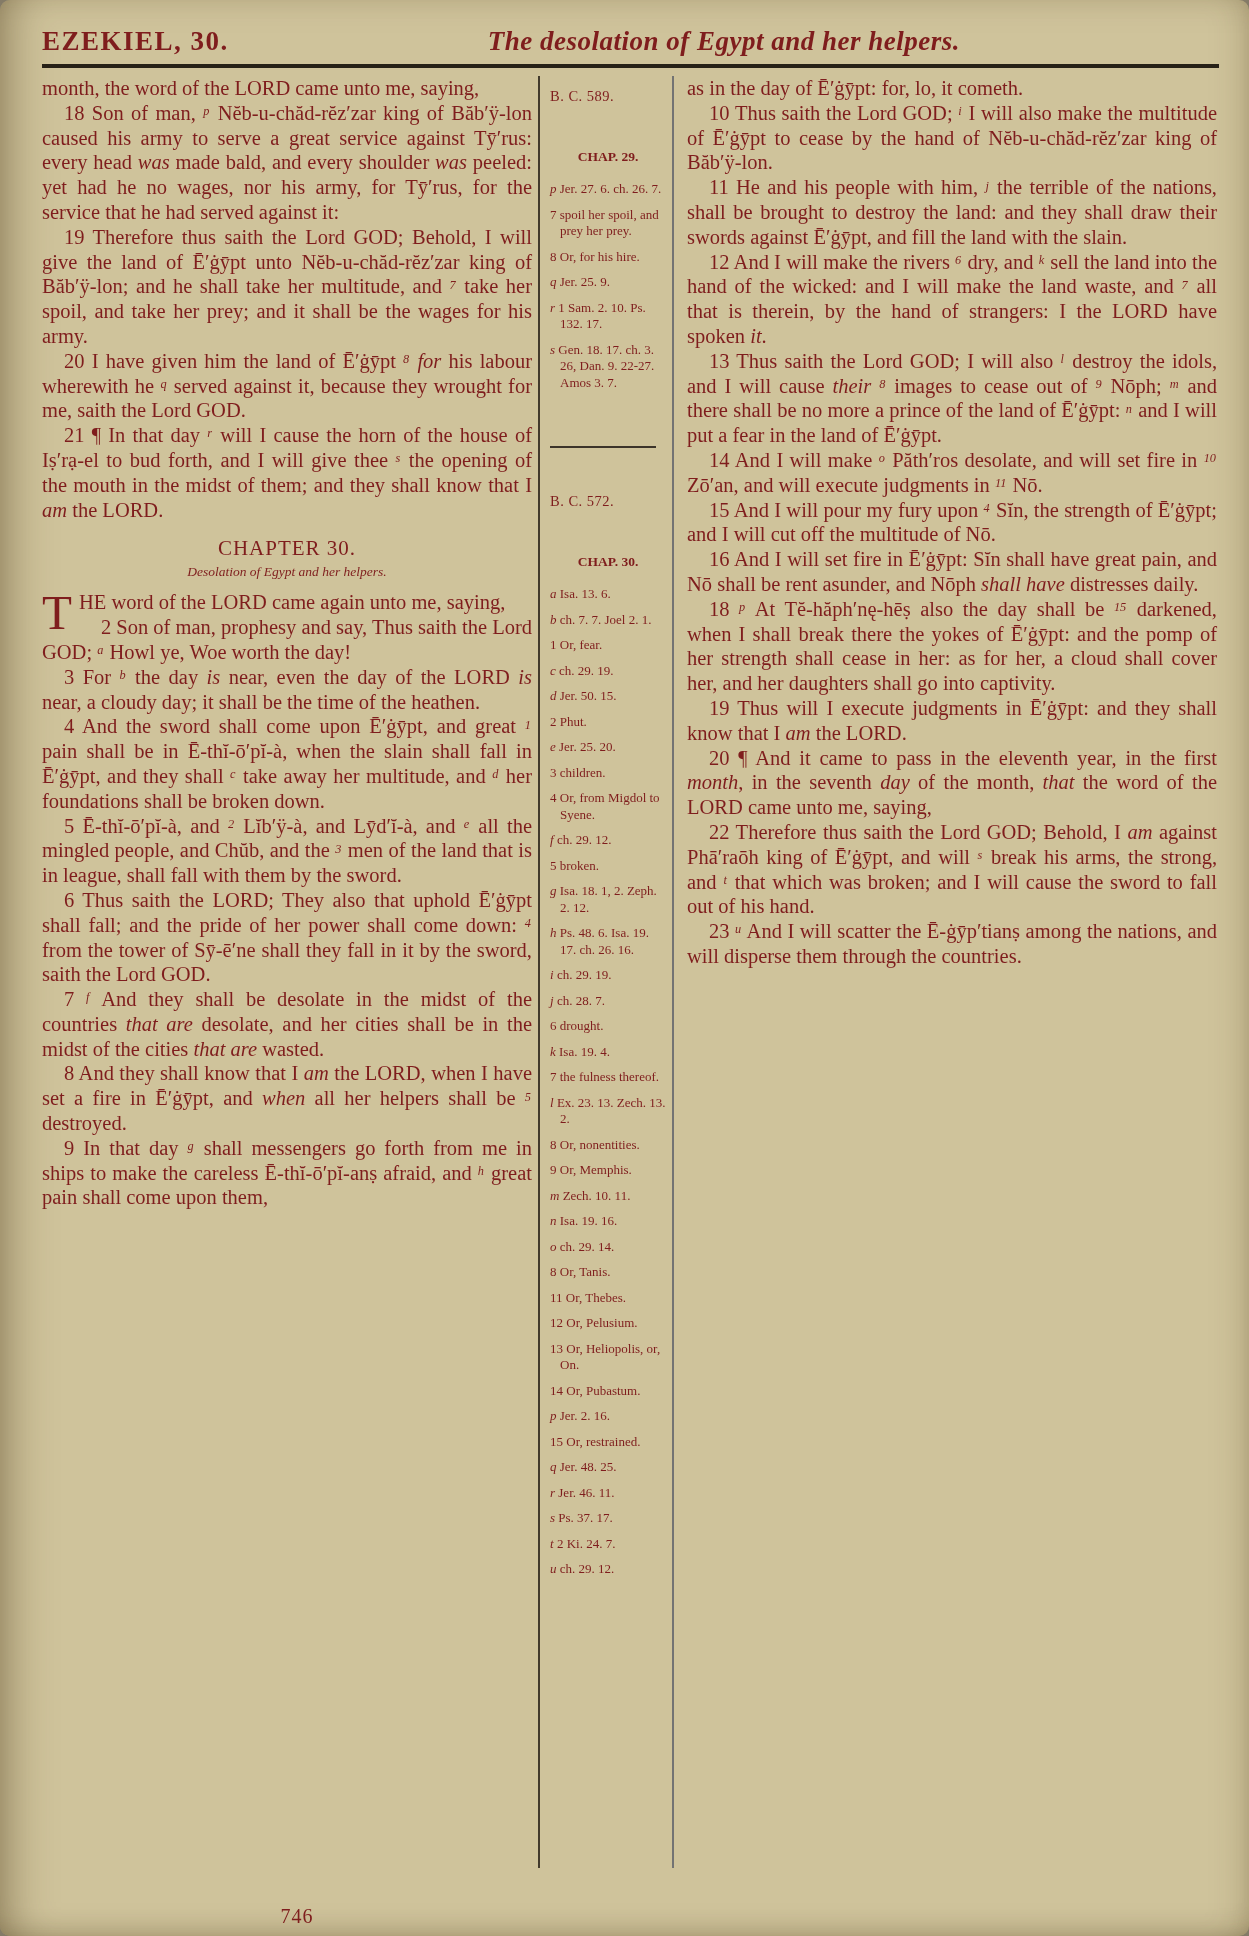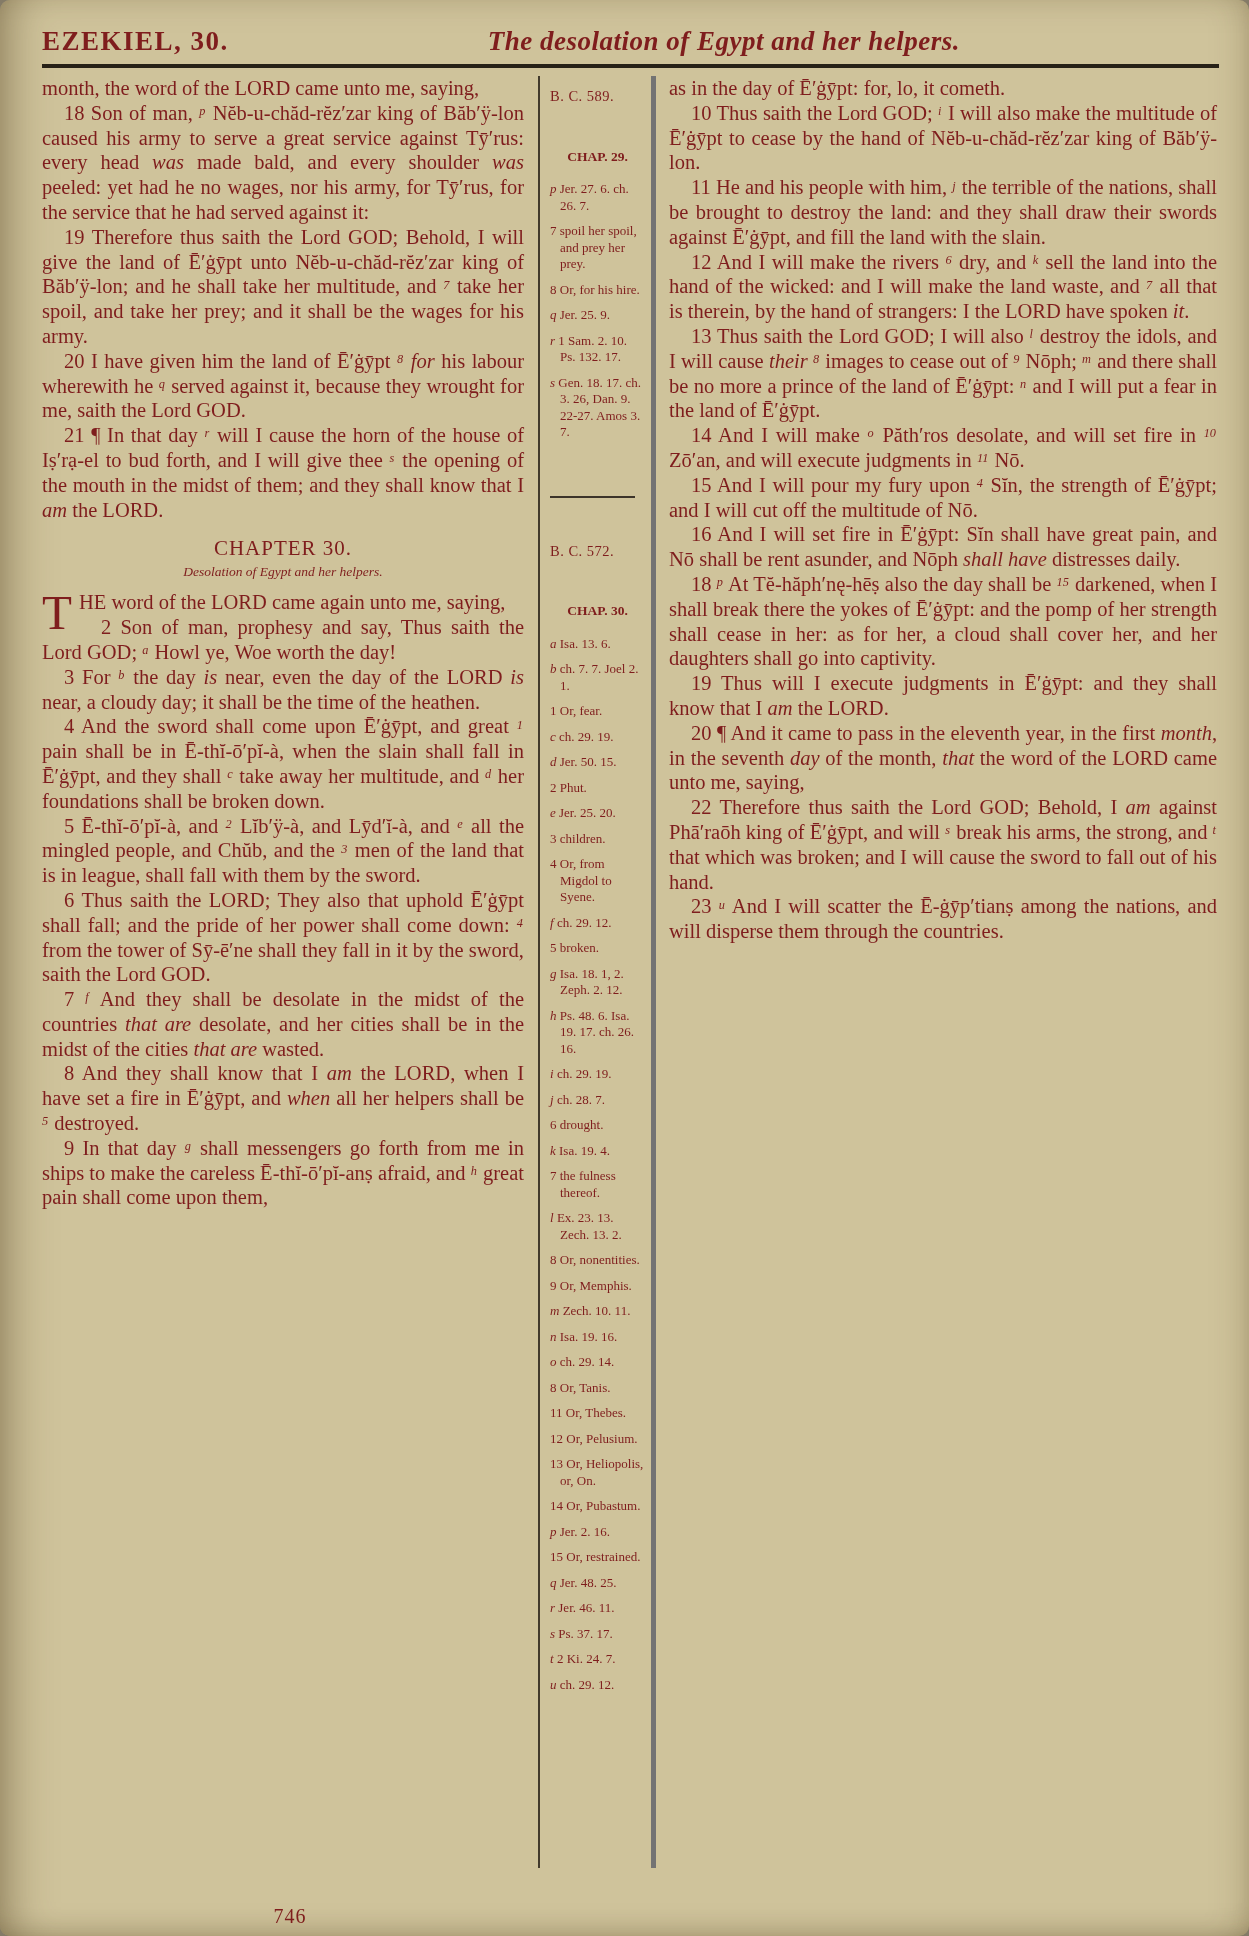--- a/index.html
+++ b/index.html
@@ -15,39 +15,39 @@
     box-shadow: inset 28px 0 46px -22px rgba(74,56,24,.5),
                 inset -22px 0 38px -24px rgba(74,56,24,.35),
                 inset 0 -18px 30px -22px rgba(74,56,24,.30);
     border-radius: 10px;
   }
   .header{display:flex;align-items:baseline;}
   .book-title{font-weight:bold;font-size:27px;letter-spacing:1.5px;white-space:nowrap;}
   .running-head{flex:1;text-align:center;font-style:italic;font-weight:bold;font-size:27px;letter-spacing:.5px;}
   .head-rule{height:4px;background:#272117;margin-top:7px;}
   .columns{display:flex;margin-top:8px;height:1792px;overflow:hidden;}
-  .col-left{width:496px;box-sizing:border-box;padding-right:14px;}
+  .col-left{width:496px;box-sizing:border-box;padding-right:6px;}
   .col-right{flex:1;box-sizing:border-box;padding:0 2px 0 13px;}
   .col-center{
-    width:118px;box-sizing:border-box;
-    border-left:2px solid #423a2c;border-right:5px solid #737373;
+    width:136px;box-sizing:border-box;
+    border-left:2px solid #423a2c;border-right:2px solid #737373;
     padding:10px 6px 0 10px;
     font-size:13px;line-height:16.5px;
   }
   .verse{margin:0;text-align:justify;font-size:20.5px;line-height:24.8px;text-indent:22px;}
   .noindent{text-indent:0;}
   .verse sup{font-size:.6em;font-style:italic;line-height:0;position:relative;top:-.38em;vertical-align:baseline;padding-right:1px;}
   .dropcap{float:left;font-size:49px;line-height:42px;padding:2px 7px 0 0;}
   .chap-head{text-align:center;font-size:21px;letter-spacing:1px;margin:14px 0 3px;}
   .chap-sub{text-align:center;font-style:italic;font-size:13.5px;margin:0 0 10px;}
   .ref{margin:0 0 9px;padding-left:10px;text-indent:-10px;}
   .ref.t-bc{font-size:14.5px;margin:2px 0 44px;letter-spacing:.5px;}
   .ref.t-chap{font-weight:bold;font-size:13.5px;text-align:center;padding-left:0;text-indent:0;margin:0 0 16px;}
   .ref-divider{border-top:2px solid #3c342a;margin:55px 10px 45px 0;}
-  .page-number{position:absolute;bottom:8px;left:42px;width:496px;text-align:center;font-size:20px;letter-spacing:1px;}
+  .page-number{position:absolute;bottom:8px;left:49px;width:496px;text-align:center;font-size:20px;letter-spacing:1px;}
   em{font-style:italic;}
 </style>
 </head>
 <body>
 
 <div class="page">
   <div class="header">
     <span class="book-title">EZEKIEL, 30.</span>
     <span class="running-head">The desolation of Egypt and her helpers.</span>
   </div>

